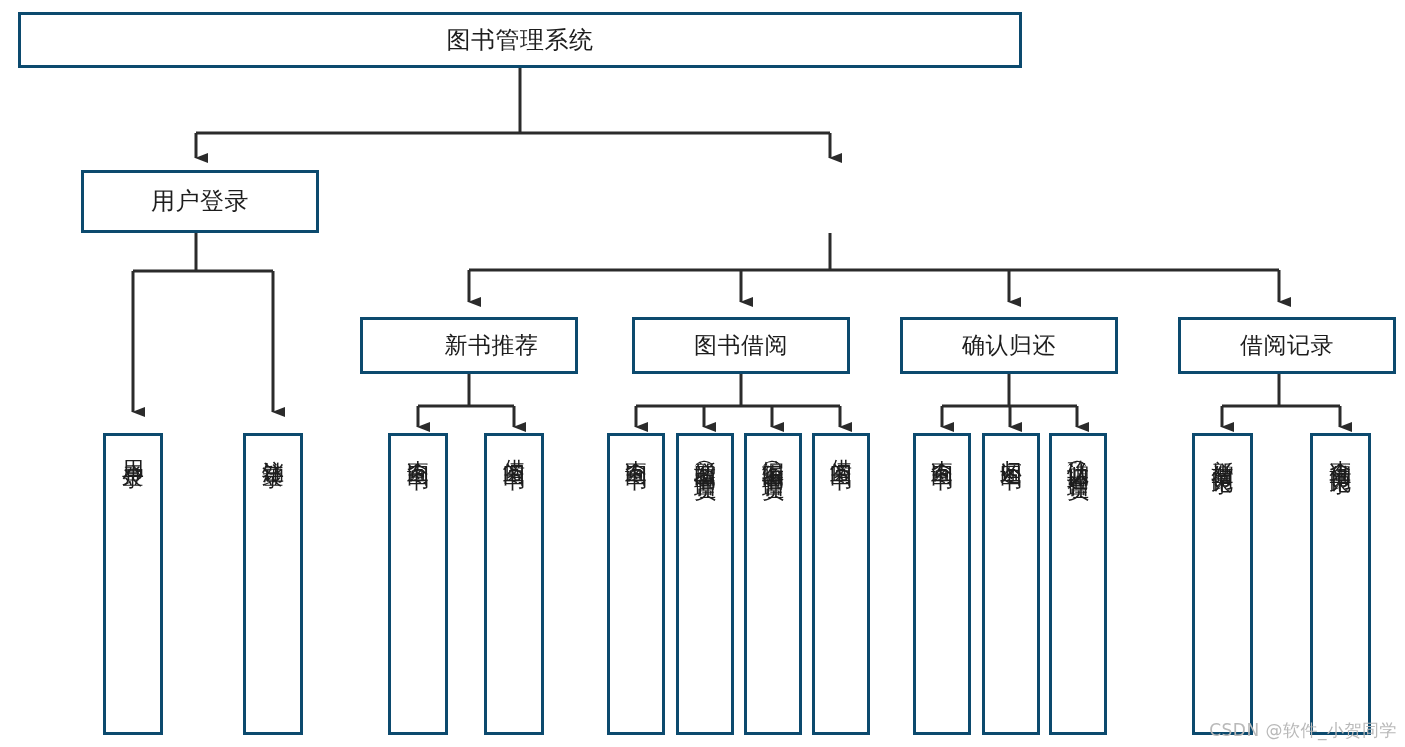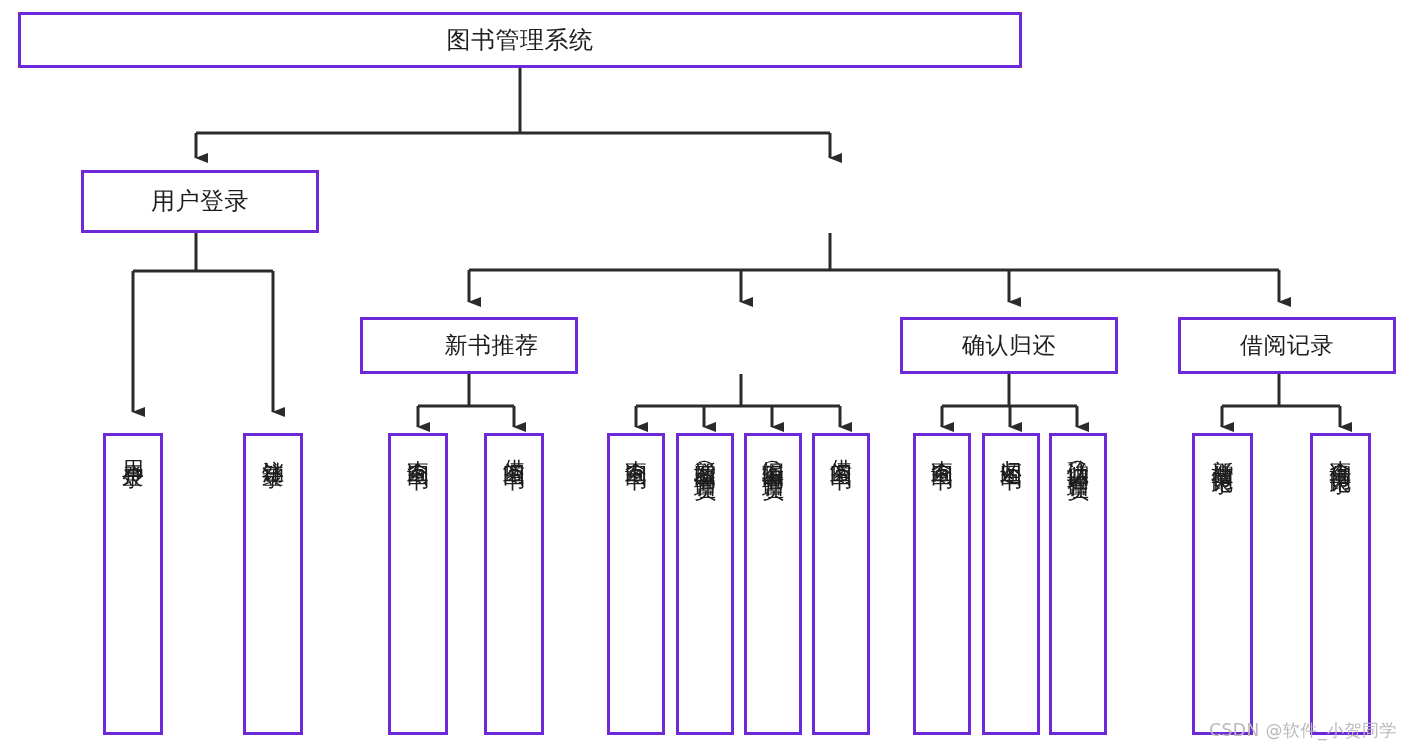--- a/index.html
+++ b/index.html
@@ -23,21 +23,21 @@
     left: 0;
     top: 0;
     width: 1405px;
     height: 747px;
     pointer-events: none;
   }
   .node {
     position: absolute;
     box-sizing: border-box;
     background: #ffffff;
-    border: 3px solid #6d28d9;
+    border: 3px solid #0c4a6e;
     display: flex;
     align-items: center;
     justify-content: center;
     z-index: 2;
   }
   .node-label {
     color: #1d1d1d;
     font-size: 23px;
     line-height: 1.18;
     letter-spacing: 0.5px;
@@ -133,20 +133,23 @@
     <span class="node-label">图书管理系统</span>
   </div>
 
   <div class="node level1" style="left:81px; top:170px; width:238px; height:63px;">
     <span class="node-label">用户登录</span>
   </div>
 
   <div class="node level2" style="left:360px; top:317px; width:218px; height:57px;padding-left:45px;">
     <span class="node-label">新书推荐</span>
   </div>
+  <div class="node level2" style="left:632px; top:317px; width:218px; height:57px;">
+    <span class="node-label">图书借阅</span>
+  </div>
   <div class="node level2" style="left:900px; top:317px; width:218px; height:57px;">
     <span class="node-label">确认归还</span>
   </div>
   <div class="node level2" style="left:1170px; top:317px; width:218px; height:57px;margin-left:8px;">
     <span class="node-label">借阅记录</span>
   </div>
 
   <div class="node vertical" style="left:103px; top:433px; width:60px; height:302px;">
     <span class="node-label">用户登录</span>
   </div>

